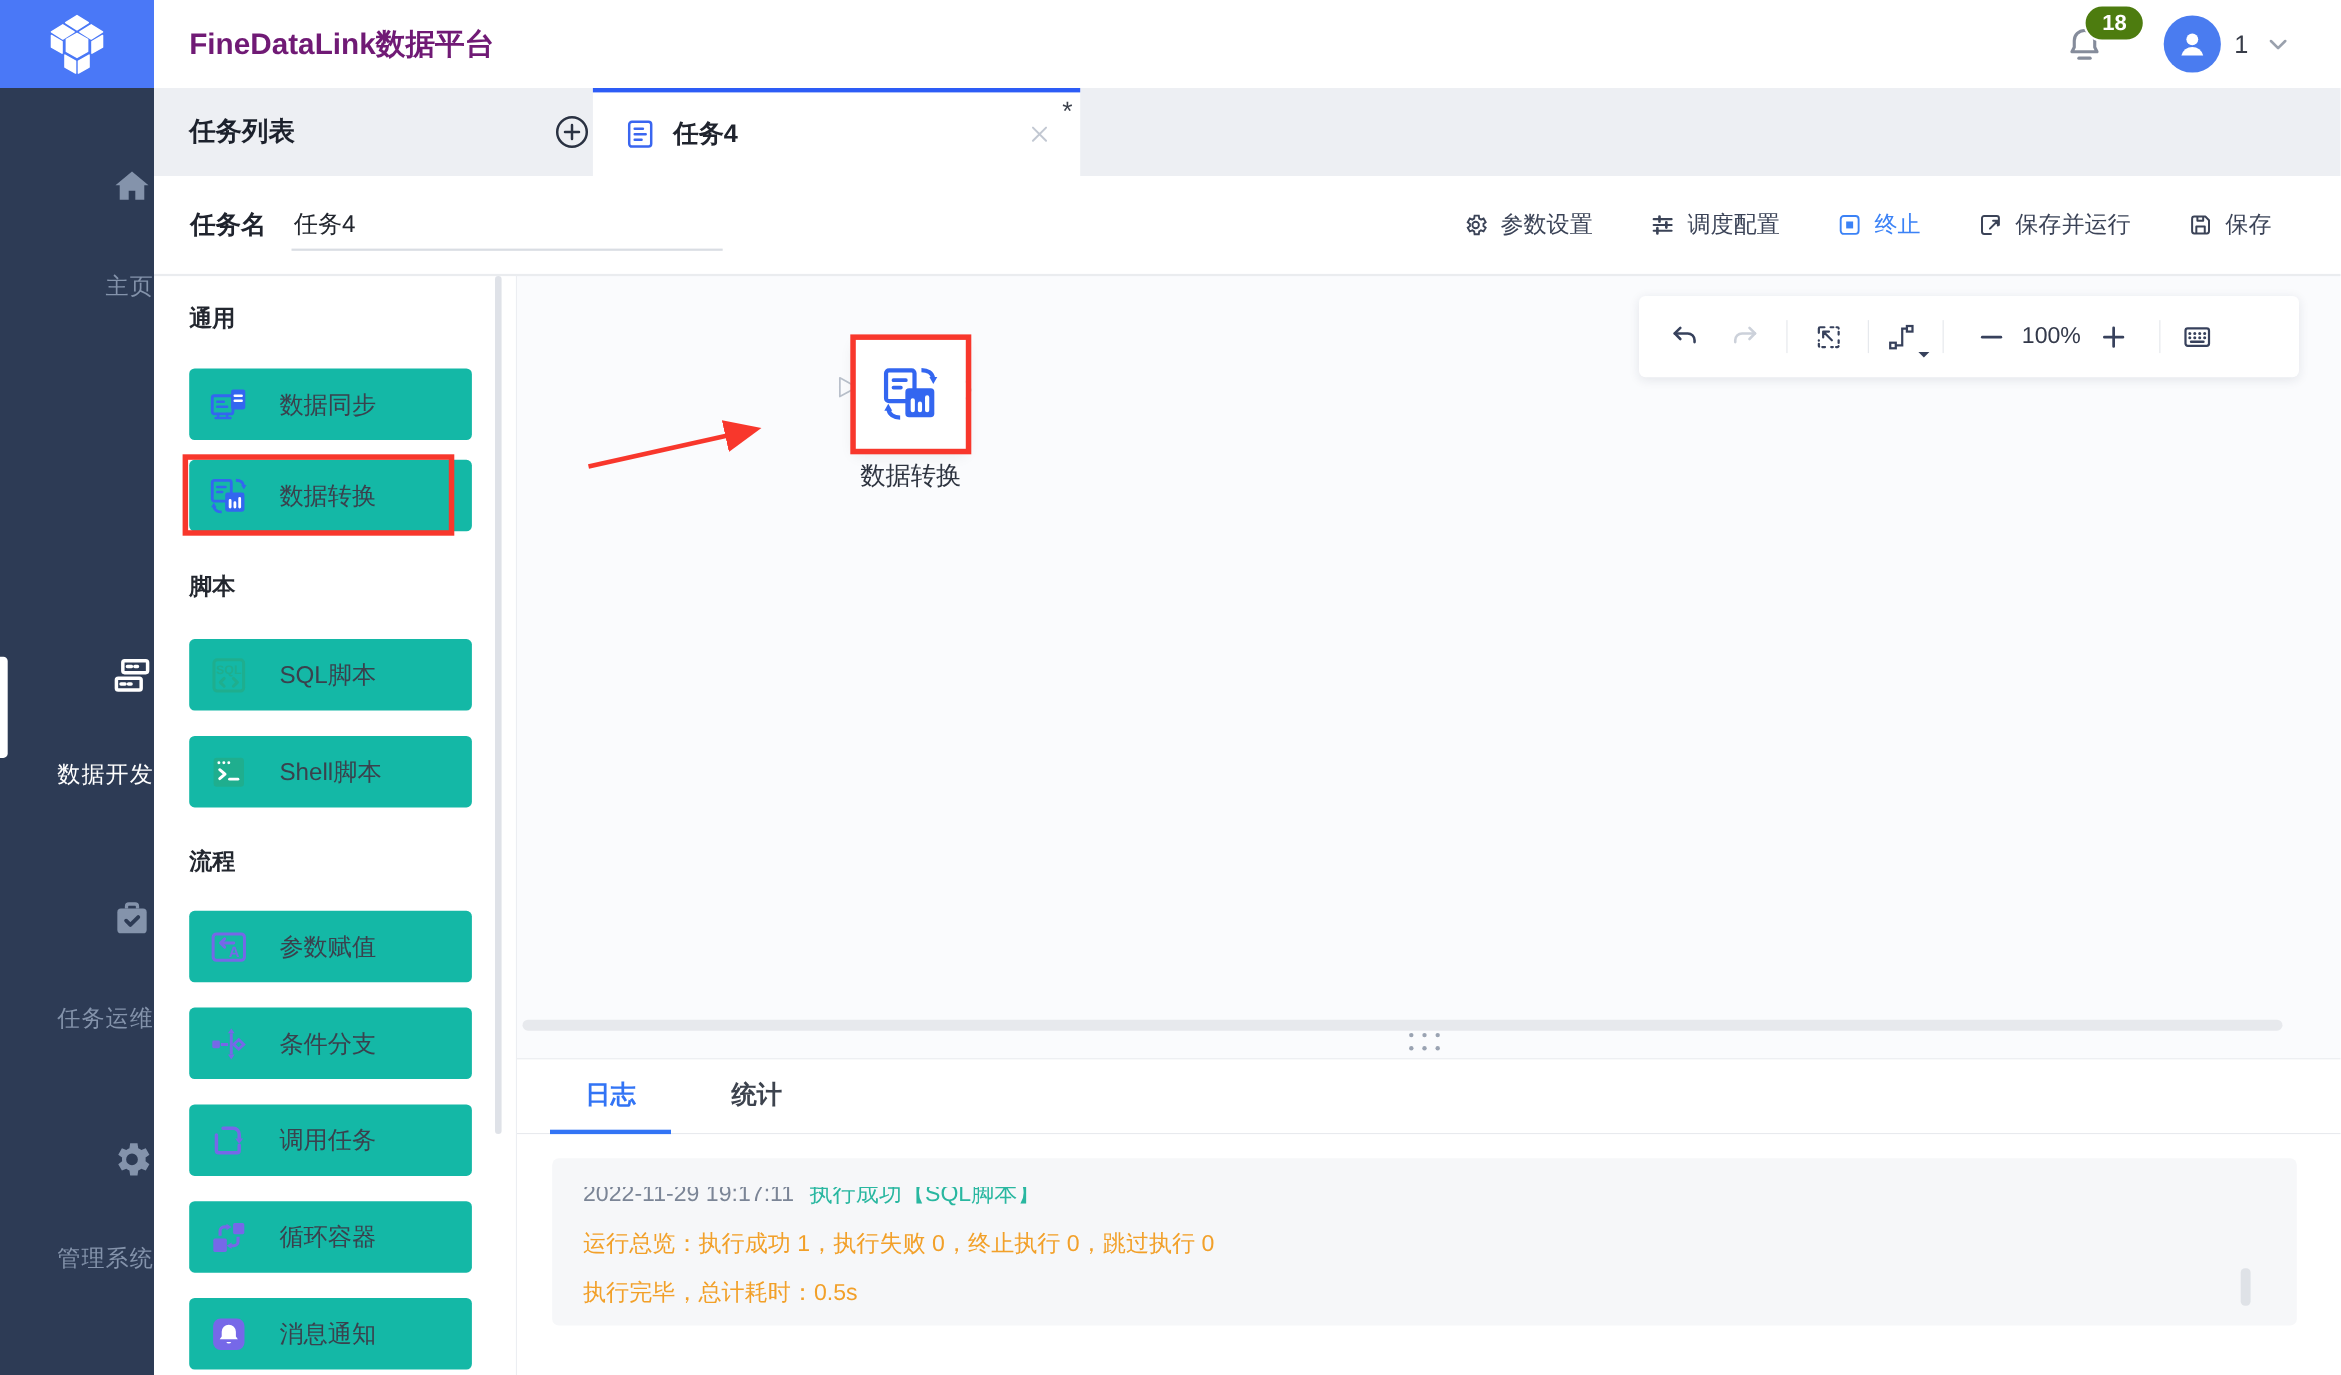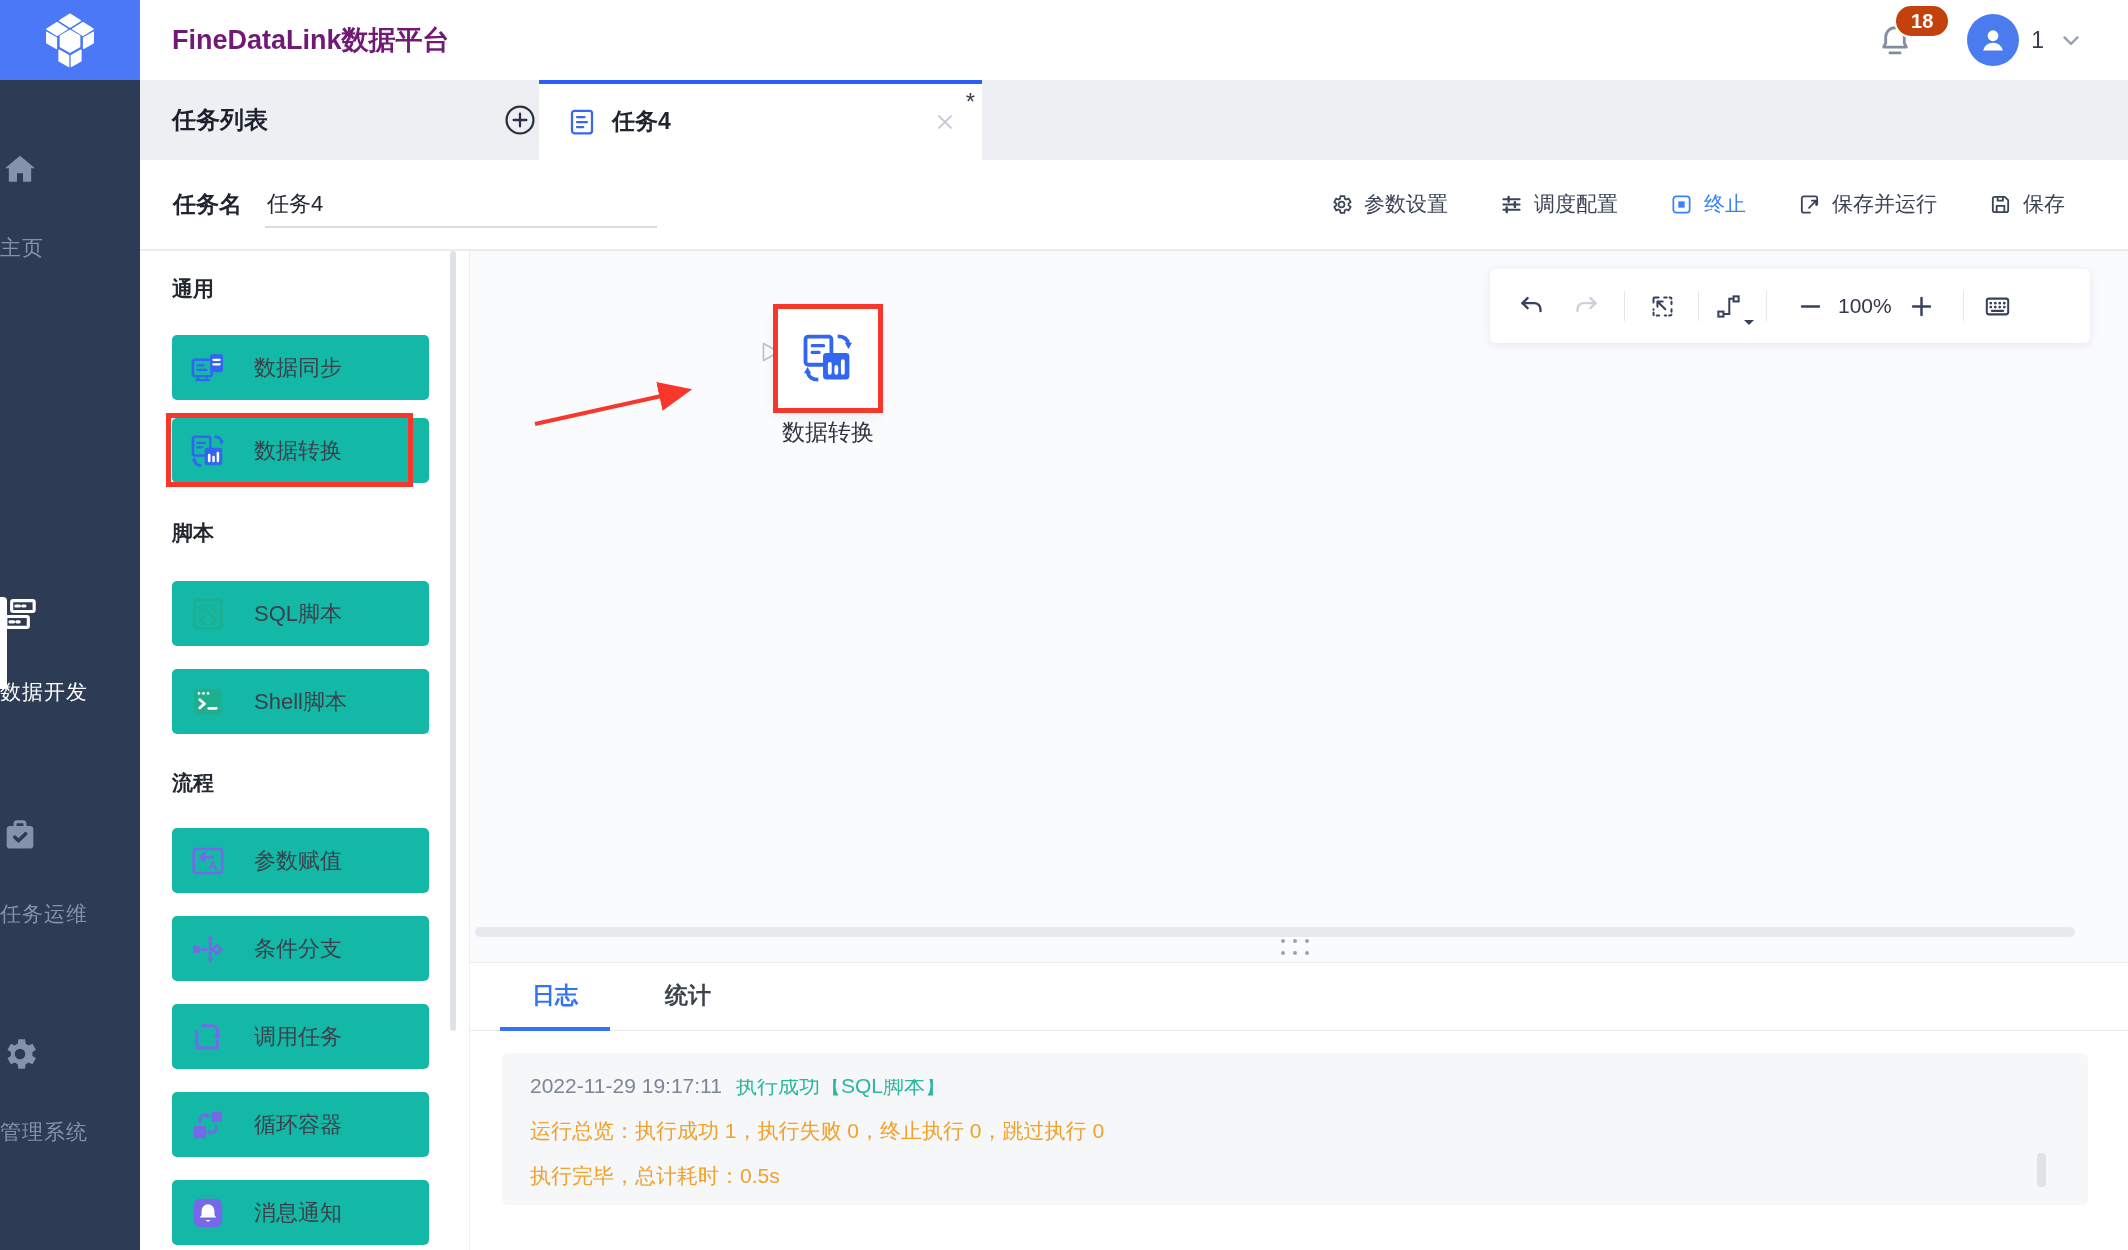--- a/index.html
+++ b/index.html
@@ -4,34 +4,34 @@
 <style>
   html,body{margin:0;padding:0;background:#fff;}
   #app{position:relative;width:2128px;height:1250px;overflow:hidden;background:#fff;
        font-family:"Liberation Sans","DejaVu Sans",sans-serif;-webkit-font-smoothing:antialiased;}
   svg{display:block;}
 
   
   .sidebar{position:absolute;left:0;top:0;width:140px;height:1250px;background:#2d3b55;}
   .logo{position:absolute;left:0;top:0;width:140px;height:80px;background:#4a78f7;
         display:flex;align-items:center;justify-content:center;}
-  .nav-item{position:absolute;left:0;width:140px;display:flex;flex-direction:column;align-items:flex-start;
-        gap:44px;color:#8493ab;cursor:pointer;}
+  .nav-item{position:absolute;left:0;width:140px;display:flex;flex-direction:column;align-items:flex-end;
+        gap:56px;color:#8493ab;cursor:pointer;}
   .nav-item .nav-ic{width:40px;height:40px;}
   .nav-item .nav-label{font-size:21px;letter-spacing:1px;}
   .nav-item.active{color:#ffffff;}
   .nav-home{top:150px;}.nav-pipe{top:370px;}.nav-dev{top:594px;}.nav-ops{top:816px;}.nav-admin{top:1034px;}
   .active-bar{position:absolute;left:0;top:597px;width:7px;height:92px;background:#fff;border-radius:0 4px 4px 0;}
 
   
   .header{position:absolute;left:140px;top:0;width:1988px;height:80px;background:#fff;}
   .app-title{position:absolute;left:32px;top:0;line-height:80px;font-size:27px;font-weight:600;color:#701a75;}
   .header-right{position:absolute;right:44px;top:0;height:80px;display:flex;align-items:center;}
   .bell-wrap{position:relative;width:38px;height:40px;margin-right:52px;cursor:pointer;}
-  .badge{position:absolute;left:17px;top:-16px;height:34px;min-width:56px;border-radius:17px;background:#c2410c;
+  .badge{position:absolute;left:17px;top:-16px;height:34px;min-width:56px;border-radius:17px;background:#4d7c0f;
          border:2px solid #fff;color:#fff;font-size:20px;font-weight:bold;display:flex;align-items:center;justify-content:center;box-sizing:border-box;padding:0 6px;}
   .avatar{width:52px;height:52px;border-radius:50%;background:#4a7cf0;display:flex;align-items:center;justify-content:center;margin-right:12px;cursor:pointer;}
   .user-num{font-size:23px;color:#383d49;margin-right:14px;cursor:pointer;}
   .chev{width:26px;height:26px;cursor:pointer;}
 
   
   .tabstrip{position:absolute;left:140px;top:80px;width:1988px;height:80px;background:#edeff3;}
   .list-title{position:absolute;left:32px;top:0;line-height:80px;font-size:24px;font-weight:bold;color:#1c212c;}
   .plus-btn{position:absolute;left:363px;top:23px;width:34px;height:34px;color:#2a3242;cursor:pointer;}
   .task-tab{position:absolute;left:399px;top:0;width:443px;height:80px;background:#fff;border-top:4px solid #2d5cf6;box-sizing:border-box;cursor:pointer;}

